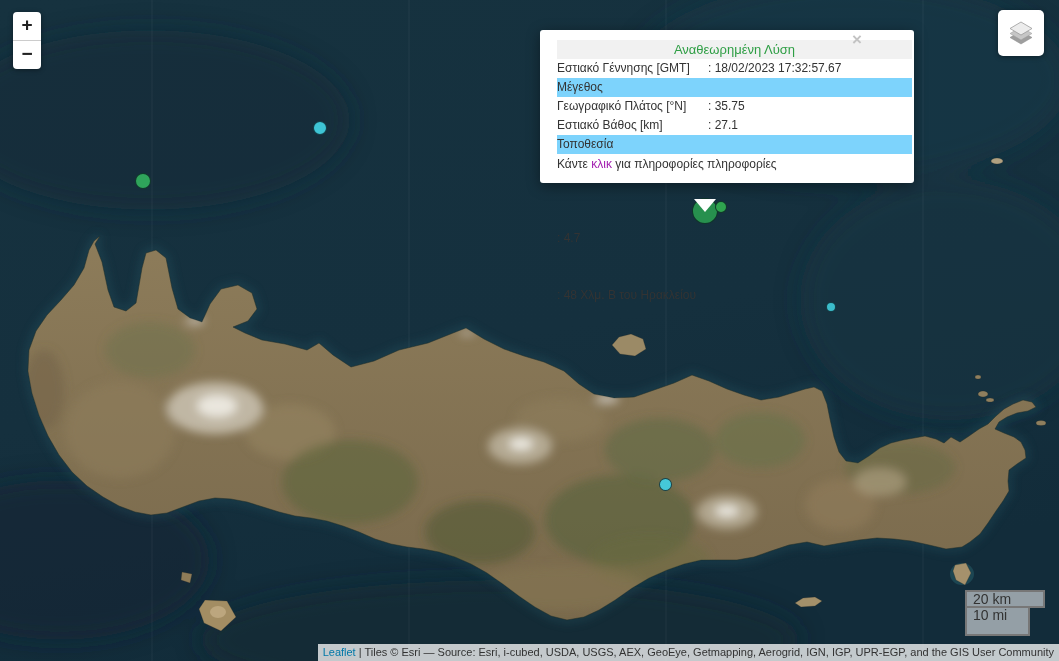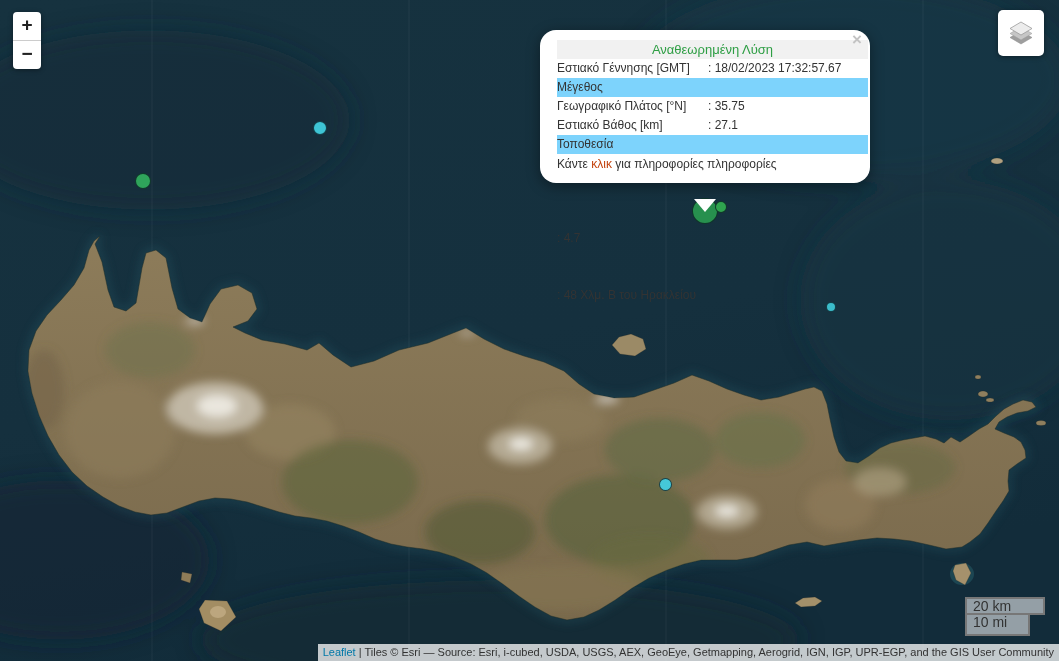--- a/index.html
+++ b/index.html
@@ -19,45 +19,45 @@
             font:bold 19px/26px "Liberation Sans",sans-serif;color:#222;}
   #zoom-in{border-bottom:1px solid #ccc;border-radius:4px 4px 0 0;}
   #zoom-out{border-radius:0 0 4px 4px;}
 
   
   #layers-control{position:absolute;left:998px;top:10px;width:46px;height:46px;z-index:800;
                   background:#fff;border-radius:5px;box-shadow:0 1px 5px rgba(0,0,0,.4);
                   display:flex;align-items:center;justify-content:center;cursor:pointer;}
 
   
-  #popup{position:absolute;left:540px;top:30px;width:330px;z-index:700;
-         background:#fff;border-radius:16px;box-shadow:0 3px 14px rgba(0,0,0,.4);
+  #popup{position:absolute;left:540px;top:30px;width:374px;z-index:700;
+         background:#fff;border-radius:3px;box-shadow:0 3px 14px rgba(0,0,0,.4);
          padding:10px 2px 9px 17px;box-sizing:border-box;font-size:12px;color:#333;}
   #popup-tip{position:absolute;left:694px;top:199px;z-index:700;width:0;height:0;
              border-left:11px solid transparent;border-right:11px solid transparent;
              border-top:13px solid #fff;}
   #popup-close{position:absolute;left:847px;top:30px;width:20px;height:20px;z-index:710;
                text-align:center;font:bold 17px/20px "Liberation Sans",sans-serif;
                color:#c3c3c3;cursor:pointer;}
   .popup-title{background:#f1f1f1;text-align:center;height:19px;line-height:19px;
                color:#2e9e44;font-size:13px;}
   .popup-row{display:flex;height:19px;line-height:19px;}
   .popup-row.alt{background:#7dd3fc;flex-direction:column;}
   .popup-label{flex:0 0 151px;white-space:nowrap;}
   .popup-value{flex:1;white-space:nowrap;}
   .popup-footer{height:20px;line-height:20px;white-space:nowrap;}
   .popup-footer span{white-space:pre;}
-  .popup-link{color:#c2410c;cursor:pointer;}
+  .popup-link{color:#a21caf;cursor:pointer;}
 
   
   #scale-control{position:absolute;right:14px;bottom:25px;z-index:800;font-size:14px;color:#333;}
   .scale-line{background:rgba(255,255,255,.55);border:2px solid #777;box-sizing:border-box;
               padding:1px 4px 1px 6px;line-height:13px;white-space:nowrap;overflow:hidden;}
   #scale-km{width:80px;height:18px;}
-  #scale-mi{width:65px;height:23px;margin-top:-2px;}
+  #scale-mi{width:65px;height:30px;margin-top:-2px;}
 
   
   #attribution{position:absolute;right:0;bottom:0;height:17px;z-index:800;
                background:rgba(255,255,255,.75);padding:0 5px;line-height:17px;
                font-size:11px;color:#333;white-space:nowrap;}
   #attribution span{white-space:pre;}
   .leaflet-link{color:#0078A8;cursor:pointer;text-decoration:none;margin-top:19px;}
 </style>
 </head>
 <body>

